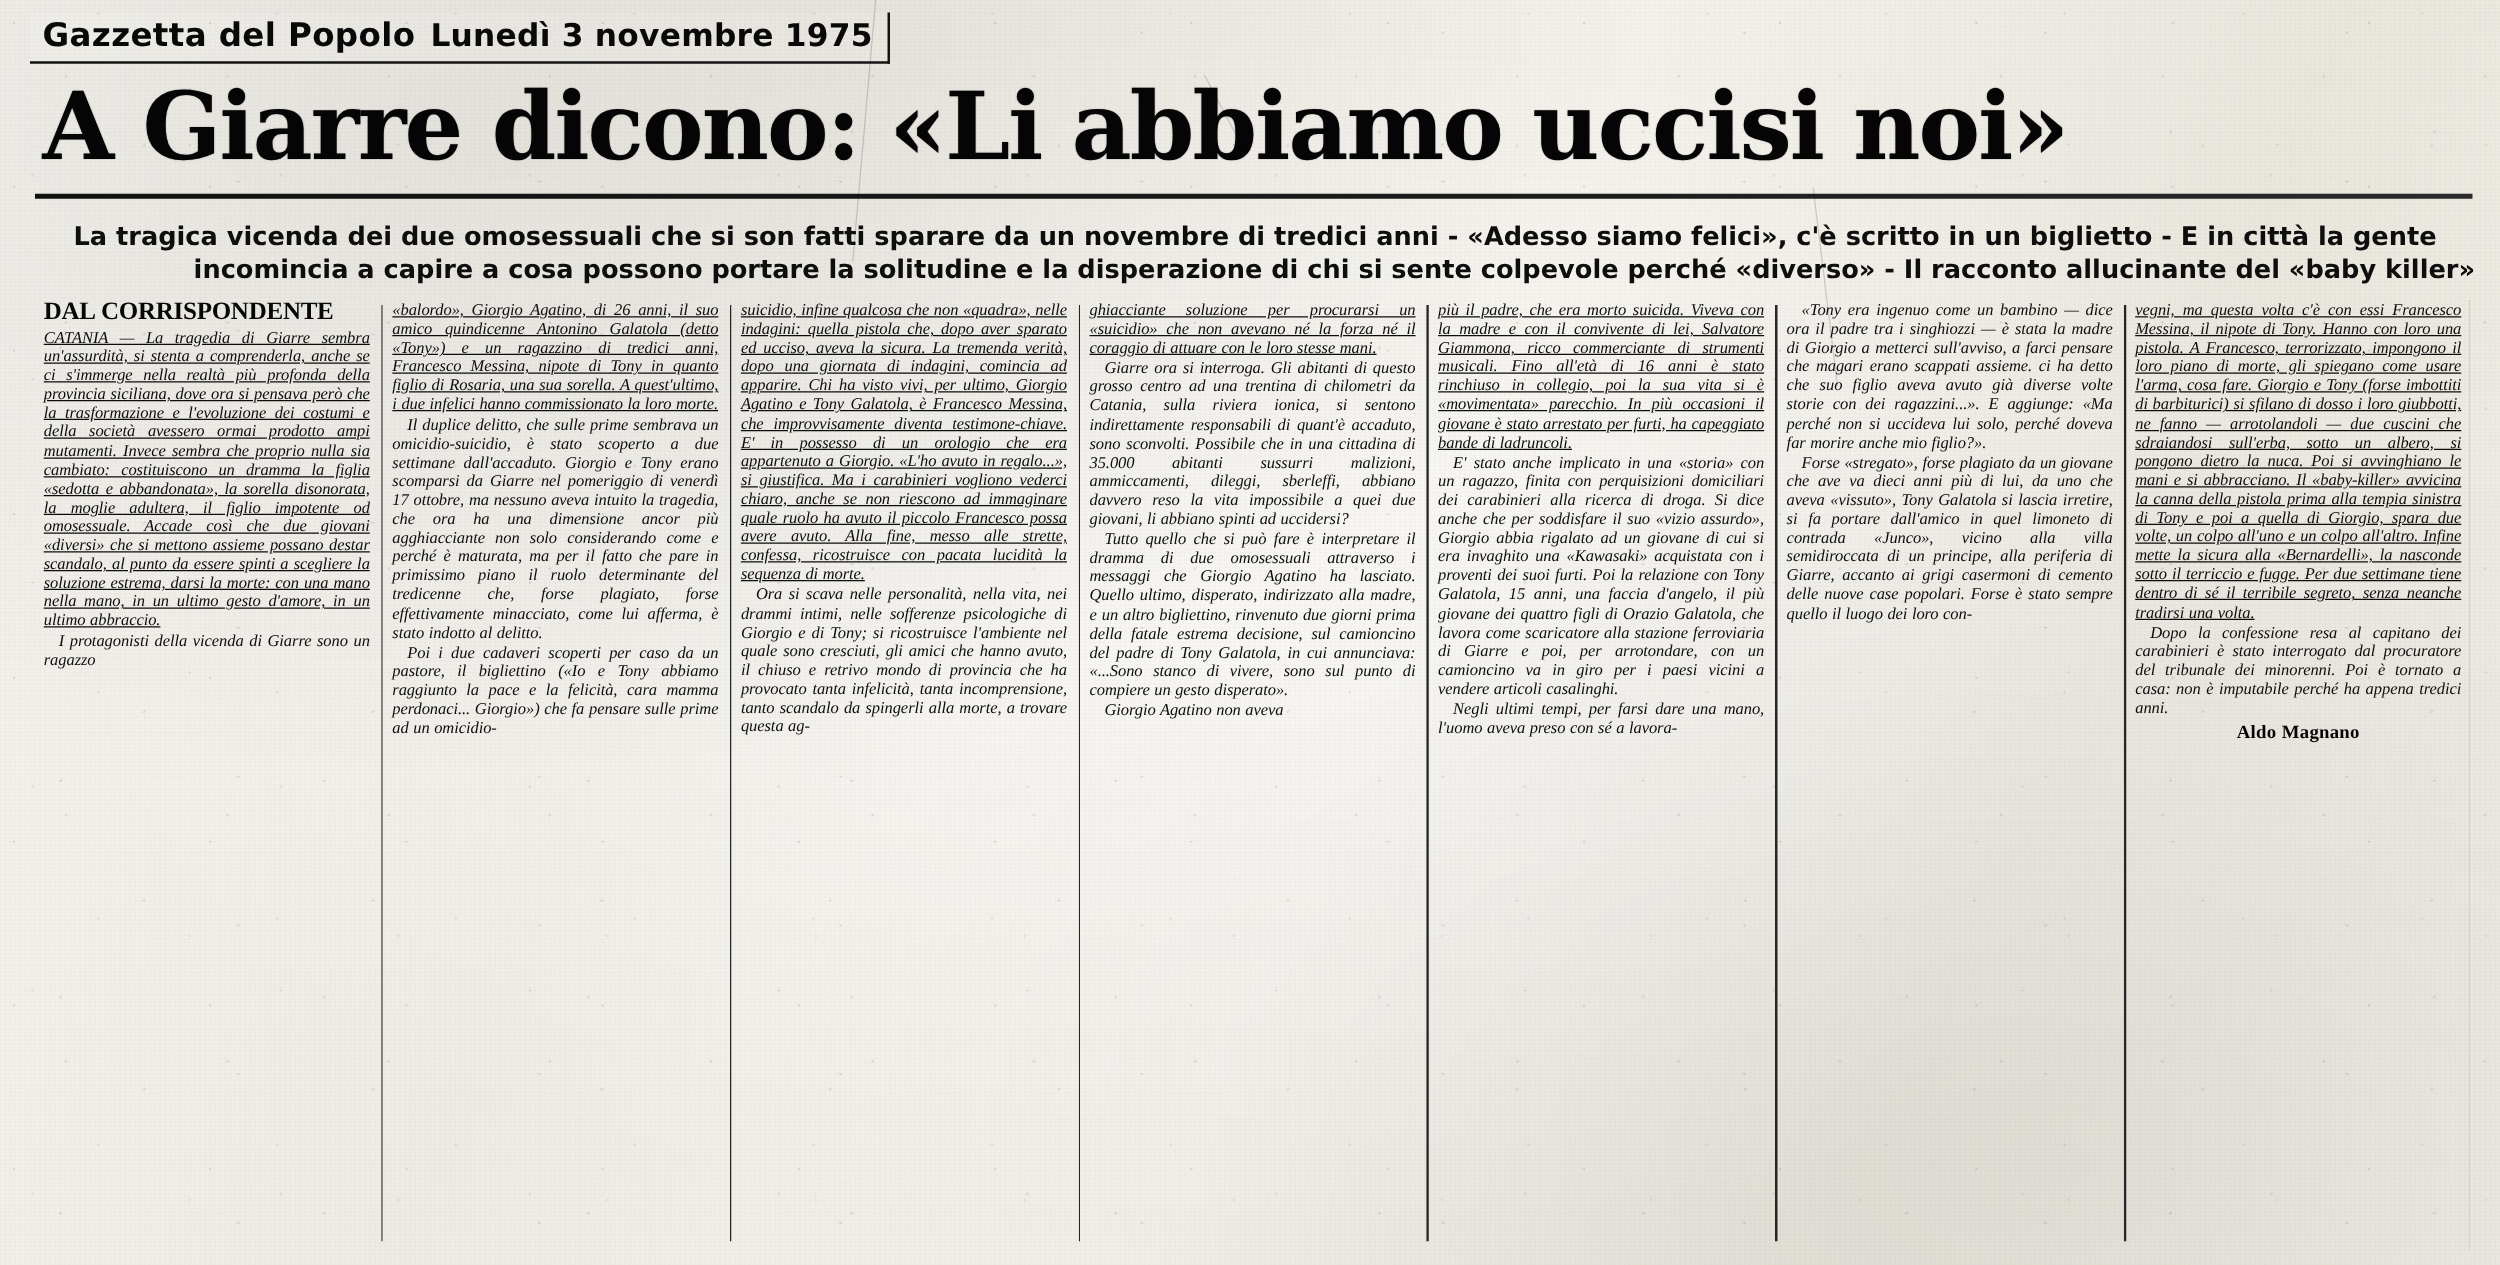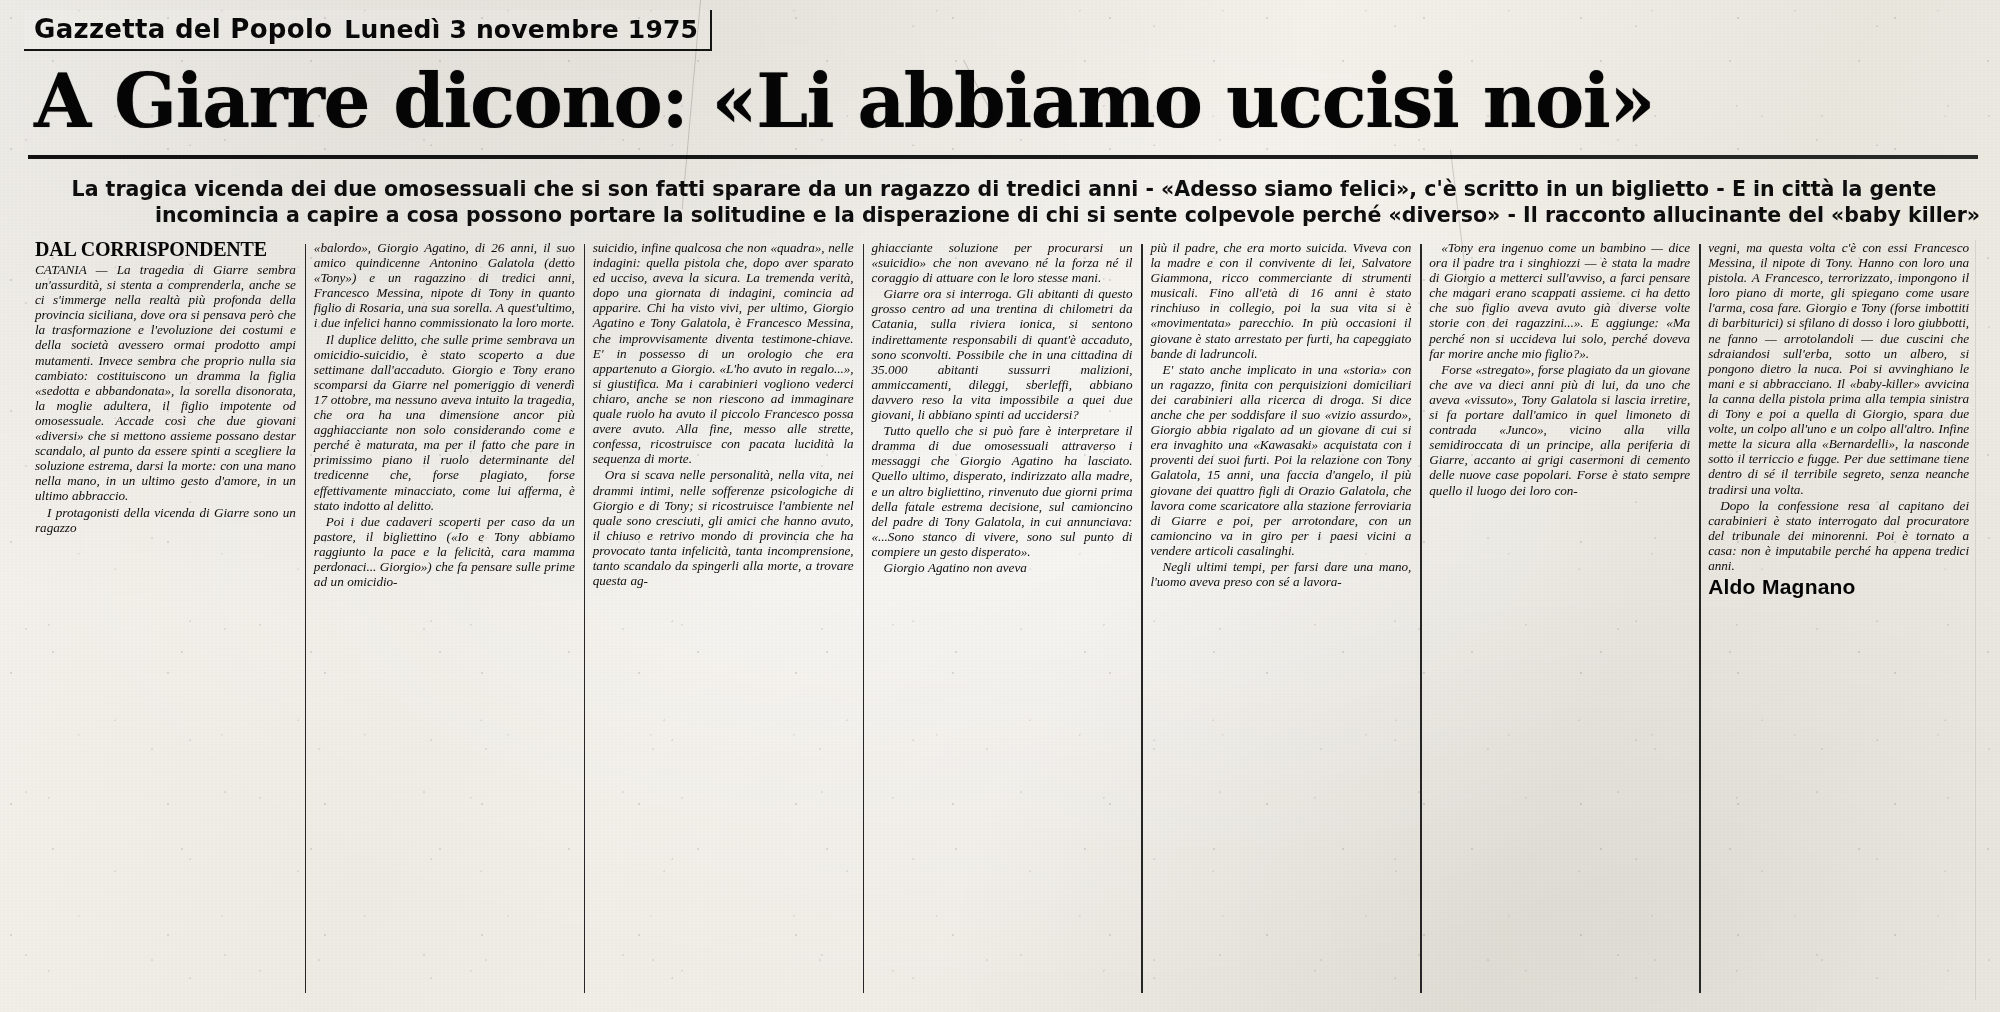--- a/index.html
+++ b/index.html
@@ -119,36 +119,36 @@
     color:#131313;
     letter-spacing:-.05px;
     word-spacing:.4px;
     overflow:hidden;
   }
   .col + .col::before{
     content:"";position:absolute;left:0;top:4px;bottom:2px;width:1.4px;
     background:#2b2b2b;
   }
   .col p{margin:0 0 1px 0;text-indent:12px;}
-  .col p.noind{text-indent:0;}
+  .col p.noind{text-indent:0;text-decoration:underline;}
 
   .kicker{
     font-family:Liberation Serif, serif;
     font-style:normal;font-weight:700;
     font-size:20px;line-height:18px;
     letter-spacing:-.2px;
     display:block;margin-bottom:4px;
     color:#0e0e0e;
   }
   .byline{
     display:block;
     font-style:normal;font-weight:700;
-    font-family:Liberation Sans, sans-serif;
-    font-size:21px;
-    text-align:left;
+    font-family:Liberation Serif, serif;
+    font-size:15px;
+    text-align:center;
     margin-top:6px;
     letter-spacing:.2px;
     color:#0d0d0d;
   }
 
   
   #columns, #headline, #subhead, #masthead{filter:contrast(1.06);}
 </style>
 </head>
 <body>
@@ -160,21 +160,21 @@
       <span class="mh-paper">Gazzetta del Popolo</span>
       <span class="mh-date">Lunedì 3 novembre 1975</span>
     </div>
   </div>
 
   <div id="headline" style="font-size: 75px;">A Giarre dicono: «Li abbiamo uccisi noi»</div>
 
   <div id="rule-top"></div>
 
   <div id="subhead">
-    <span class="sh-line" style="display: block; font-size: 20.5px;">La tragica vicenda dei due omosessuali che si son fatti sparare da un ragazzo di tredici anni - «Adesso siamo felici», c'è scritto in un biglietto - E in città la gente</span>
+    <span class="sh-line" style="display: block; font-size: 20.5px;">La tragica vicenda dei due omosessuali che si son fatti sparare da un novembre di tredici anni - «Adesso siamo felici», c'è scritto in un biglietto - E in città la gente</span>
     <span class="sh-line" style="display: block; font-size: 20.5px; text-align: right;">incomincia a capire a cosa possono portare la solitudine e la disperazione di chi si sente colpevole perché «diverso» - Il racconto allucinante del «baby killer»</span>
   </div>
 
   <div id="rule-mid"></div>
 
   <div id="columns">
 
     <div class="col">
       <span class="kicker">DAL CORRISPONDENTE</span>
       <p class="noind">CATANIA — La tragedia di Giarre sembra un'assurdità, si stenta a comprenderla, anche se ci s'immerge nella realtà più profonda della provincia siciliana, dove ora si pensava però che la trasformazione e l'evoluzione dei costumi e della società avessero ormai prodotto ampi mutamenti. Invece sembra che proprio nulla sia cambiato: costituiscono un dramma la figlia «sedotta e abbandonata», la sorella disonorata, la moglie adultera, il figlio impotente od omosessuale. Accade così che due giovani «diversi» che si mettono assieme possano destar scandalo, al punto da essere spinti a scegliere la soluzione estrema, darsi la morte: con una mano nella mano, in un ultimo gesto d'amore, in un ultimo abbraccio.</p>

